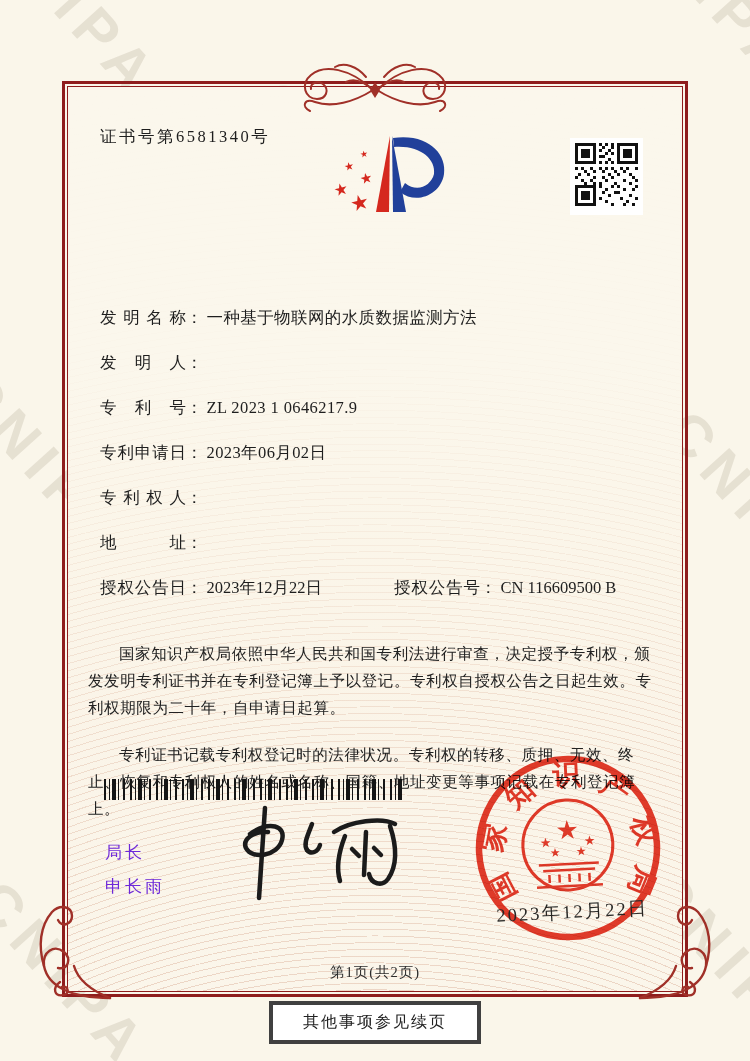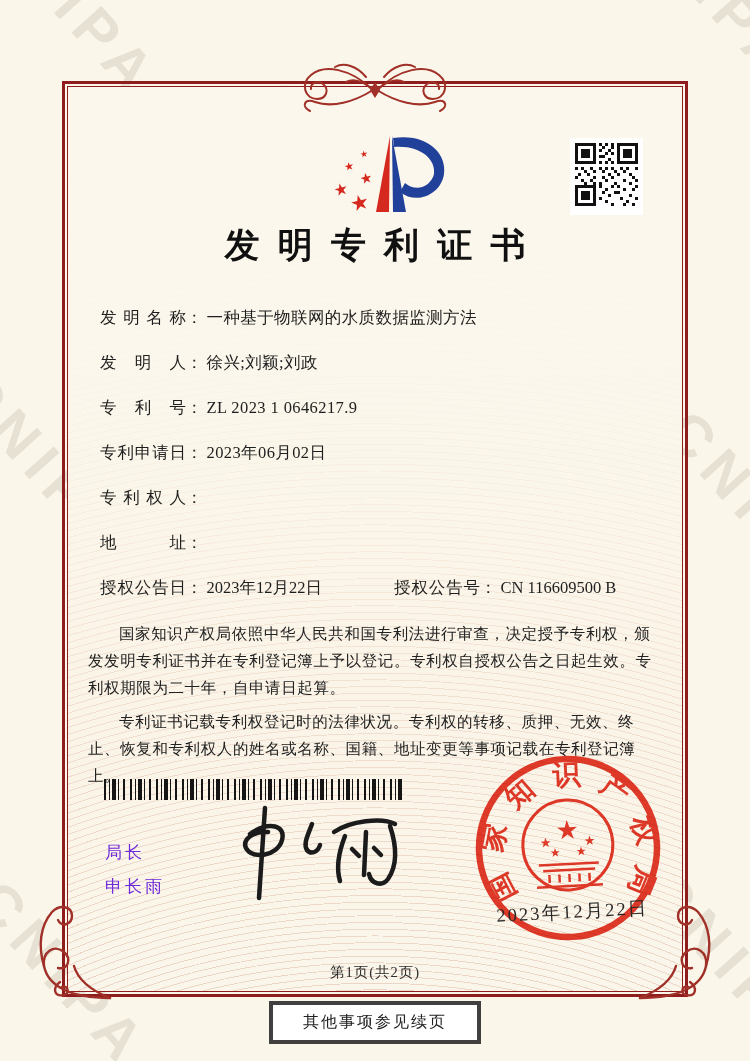--- a/index.html
+++ b/index.html
@@ -64,21 +64,21 @@
   .fcolon { flex:0 0 auto; padding-right:4px; }
   .fvalue { flex:1 1 auto; letter-spacing:0.4px;font-family:Liberation Serif, serif; }
   .grant-row { margin-bottom:0; }
   .grant-pair { display:flex; }
   .grant-gap { margin-left:72px; }
   
   .paras {
     position:absolute; left:88px; top:620px; width:576px; z-index:5;
     font-size:15.5px; line-height:27px; color:#222;
   }
-  .paras p { text-indent:2em; margin-bottom:7px; letter-spacing:0.6px; }
+  .paras p { text-indent:2em; margin-bottom:7px; letter-spacing:0.6px;margin-top:20px; }
   
   .barcode {
     position:absolute; left:104px; top:779px; width:298px; height:21px; z-index:5;
     background:repeating-linear-gradient(90deg,
       #151515 0 2px, rgba(0,0,0,0) 2px 5px,
       #151515 5px 6px, rgba(0,0,0,0) 6px 8px,
       #151515 8px 12px, rgba(0,0,0,0) 12px 14px,
       #151515 14px 15px, rgba(0,0,0,0) 15px 19px,
       #151515 19px 21px, rgba(0,0,0,0) 21px 26px);
   }
@@ -147,20 +147,21 @@
   </svg>
   <svg id="br-ornament" class="ornament" width="88" height="102" viewBox="0 0 88 102">
     <g fill="none" stroke="#a03028" stroke-width="2.4" stroke-linecap="round">
       <path d="M82,96 C 42,96 20,84 16,64 C 14,50 26,42 36,50 C 44,57 40,68 30,66"></path>
       <path d="M16,64 C 10,44 12,24 24,10 C 32,2 44,4 44,14 C 44,22 34,26 30,18"></path>
       <path d="M82,96 C 62,88 50,78 46,64"></path>
       <path d="M32,80 C 24,86 26,95 36,93 C 42,91 40,83 34,85"></path>
     </g>
   </svg>
 
+  <div class="cert-no">证书号第6581340号</div>
 
   <svg class="logo" width="132" height="84" viewBox="0 0 132 84">
     <polygon points="74,4 60,80 73,80" fill="#d5281e"></polygon>
     <polygon points="76,4 77,80 90,80" fill="#21409a"></polygon>
     <path d="M 77,6 C 112,1 131,22 128,42 C 125,63 100,73 84,60 L 89,51 C 101,61 115,54 118,42 C 120,27 104,13 78,15 Z" fill="#21409a"></path>
     <g fill="#d5281e" font-family="'DejaVu Sans',sans-serif" text-anchor="middle">
       <text x="44" y="78" font-size="21" transform="rotate(-14 44 72)">★</text>
       <text x="25" y="63" font-size="16" transform="rotate(-14 25 58)">★</text>
       <text x="50" y="51" font-size="14" transform="rotate(-12 50 46)">★</text>
       <text x="33" y="38" font-size="11" transform="rotate(-12 33 34)">★</text>
@@ -186,32 +187,30 @@
           <rect x="16" y="2" width="3" height="3"></rect>
           <rect x="2" y="16" width="3" height="3"></rect>
         <path d="M8 0h1v1h-1zM10 0h1v1h-1zM12 0h1v1h-1zM9 1h1v1h-1zM12 1h1v1h-1zM8 2h1v1h-1zM11 2h1v1h-1zM10 3h1v1h-1zM12 3h1v1h-1zM8 4h1v1h-1zM9 4h1v1h-1zM11 5h1v1h-1zM8 6h1v1h-1zM10 6h1v1h-1zM12 6h1v1h-1z
            M0 8h1v1h-1zM2 8h1v1h-1zM5 8h1v1h-1zM3 9h1v1h-1zM6 9h1v1h-1zM1 10h1v1h-1zM4 10h1v1h-1zM0 11h1v1h-1zM6 11h1v1h-1zM2 12h1v1h-1zM5 12h1v1h-1zM3 13h1v1h-1zM6 13h1v1h-1z
            M8 8h1v1h-1zM10 8h1v1h-1zM12 8h1v1h-1zM15 8h1v1h-1zM17 8h1v1h-1zM20 8h1v1h-1zM9 9h1v1h-1zM13 9h1v1h-1zM16 9h1v1h-1zM11 10h1v1h-1zM14 10h1v1h-1zM18 10h1v1h-1zM9 11h1v1h-1zM12 11h1v1h-1zM19 11h1v1h-1zM10 12h1v1h-1zM16 12h1v1h-1zM20 12h1v1h-1zM8 13h1v1h-1zM13 13h1v1h-1zM18 13h1v1h-1z
            M8 14h1v1h-1zM12 14h1v1h-1zM14 14h1v1h-1zM20 14h1v1h-1zM10 15h1v1h-1zM16 15h1v1h-1zM19 15h1v1h-1zM9 16h1v1h-1zM13 16h1v1h-1zM14 16h1v1h-1zM11 17h1v1h-1zM18 17h1v1h-1zM8 18h1v1h-1zM15 18h1v1h-1zM20 18h1v1h-1zM10 19h1v1h-1zM17 19h1v1h-1zM12 20h1v1h-1zM16 20h1v1h-1zM19 20h1v1h-1z"></path>
       </g>
     </svg>
   </div>
 
-  <div class="title">发明专利证书</div>
 
   <div class="fields">
     <div class="frow">
       <span class="flabel">发明名称</span>
         <span class="fcolon">：</span>
         <span class="fvalue">一种基于物联网的水质数据监测方法</span>
     </div>
     <div class="frow">
       <span class="flabel">发明人</span>
         <span class="fcolon">：</span>
-        <span class="fvalue">徐兴;刘颖;刘政</span>
     </div>
     <div class="frow">
       <span class="flabel">专利号</span>
         <span class="fcolon">：</span>
         <span class="fvalue">ZL 2023 1 0646217.9</span>
     </div>
     <div class="frow">
       <span class="flabel">专利申请日</span>
         <span class="fcolon">：</span>
         <span class="fvalue">2023年06月02日</span>

